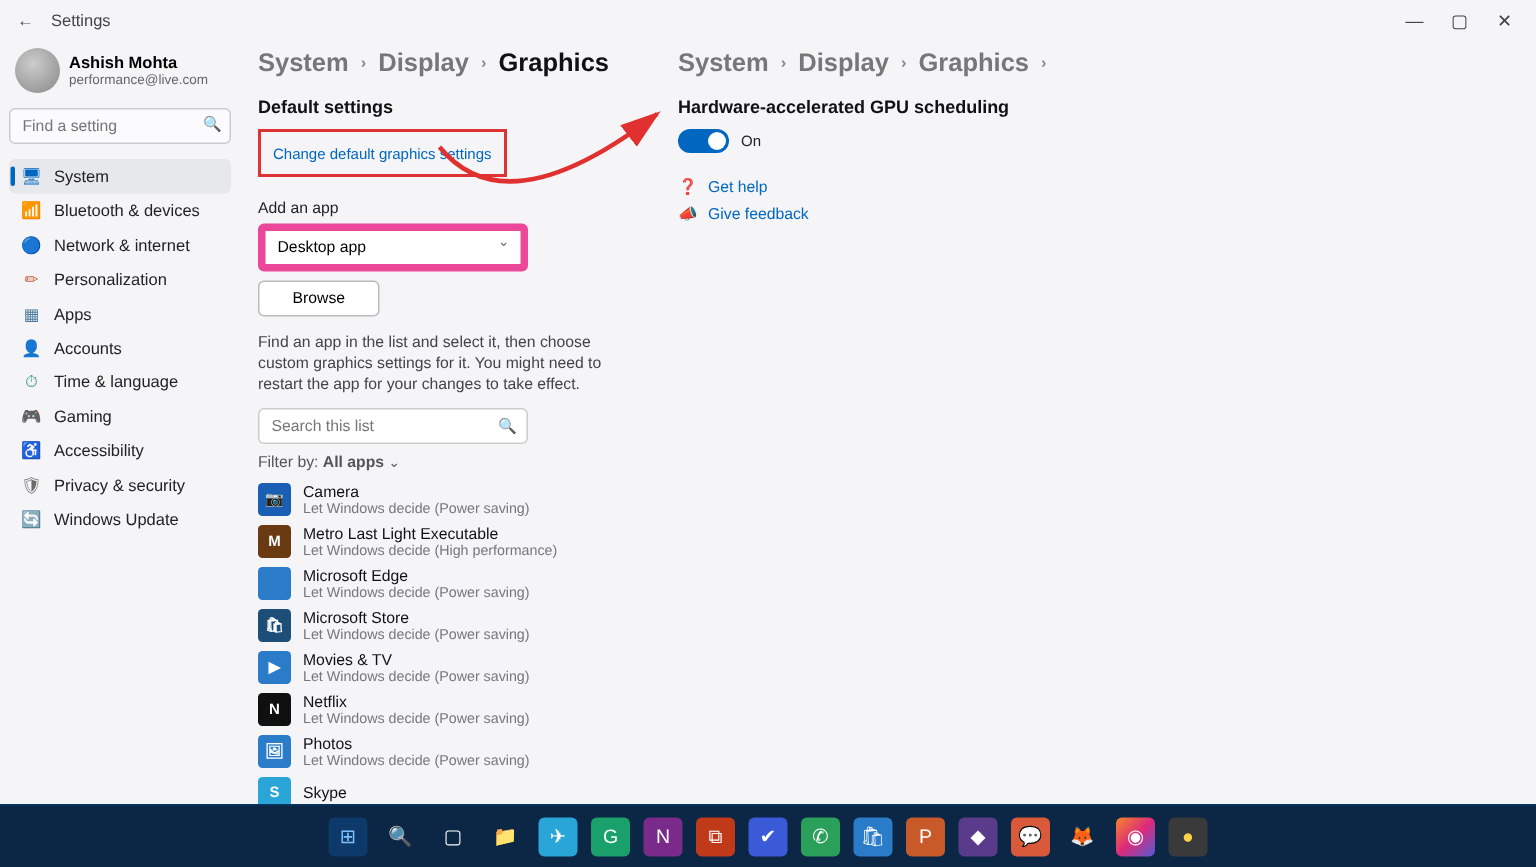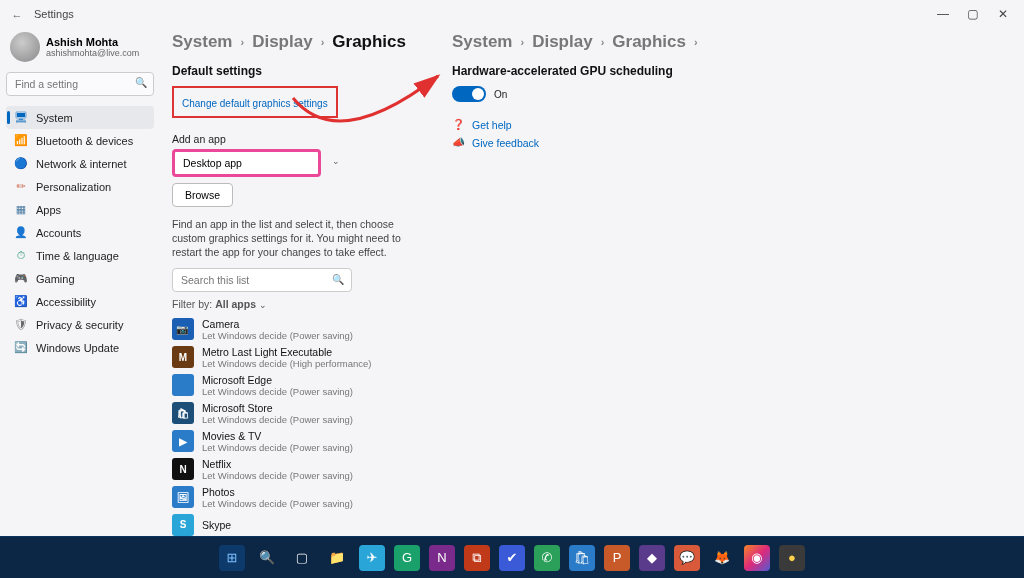--- a/index.html
+++ b/index.html
@@ -35,23 +35,23 @@
 .crumbs { display:flex; align-items:center; gap:8px; font-size:17px; font-weight:600; color:#333; margin:4px 0 12px 0; }
 .crumbs .light { color:#777; font-weight:600; cursor:pointer; }
 .crumbs .sep { color:#888; font-size:11px; }
 .crumbs .cur { color:#111; }
 
 h3 { font-size:12px; font-weight:700; color:#111; margin:6px 0 8px 0; }
 .linkbox { border:2px solid #d33; padding:5px 8px; display:inline-block; margin-bottom:12px; }
 .linkbox a { font-size:10px; color:#0067c0; text-decoration:none;text-align:right; }
 .lab { font-size:10.5px; color:#222; margin:3px 0 4px 0; }
 .sel { position:relative; }
-.sel select { width:149px; padding:5px 8px; font-size:10.5px; border:3px solid #ec4899; border-radius:4px; background:#fff; appearance:none; }
+.sel select { width:180px; padding:5px 8px; font-size:10.5px; border:5px solid #ec4899; border-radius:4px; background:#fff; appearance:none; }
 .sel .chev { position:absolute; left:160px; top:7px; font-size:9px; color:#666; pointer-events:none; }
-.btn { padding:5px 12px; font-size:10.5px; border:1px solid #bbb; border-radius:4px; background:#fff; margin-top:6px; cursor:pointer; }
+.btn { padding:5px 22px; font-size:10.5px; border:1px solid #bbb; border-radius:4px; background:#fff; margin-top:6px; cursor:pointer; }
 .desc { font-size:10.5px; color:#444; margin:10px 0 8px 0; line-height:1.35; max-width:230px; }
 .srch2 { position:relative; margin-bottom:6px; }
 .srch2 input { width:180px; padding:5px 20px 5px 8px; font-size:10.5px; border:1px solid #ccc; border-radius:4px; background:#fff; }
 .srch2 .mag { position:absolute; left:160px; top:6px; font-size:10px; color:#666; }
 .filter { font-size:10.5px; color:#555; margin-bottom:8px; }
 .filter .chev { font-size:9px; }
 
 .applist { display:flex; flex-direction:column; gap:5px; }
 .app { display:flex; align-items:center; gap:8px; }
 .aicon { width:22px; height:22px; border-radius:3px; display:flex; align-items:center; justify-content:center; color:#fff; font-size:10px; font-weight:700; }
@@ -85,21 +85,21 @@
   <div class="winbtn">✕</div>
 </div>
 
 <div class="main">
 
   <div class="sidebar">
     <div class="user">
       <div class="avatar"></div>
       <div class="user-txt">
         <div class="n">Ashish Mohta</div>
-        <div class="e">ashishmohta@live.com</div>
+        <div class="e">performance@live.com</div>
       </div>
     </div>
     <div class="search">
       <input placeholder="Find a setting" style="">
       <span class="mag">🔍</span>
     </div>
     <div id="nav">
         <div class="nav-item active">
           <span class="ic" style="color:#0067c0">🖥</span>
           <span>System</span>

